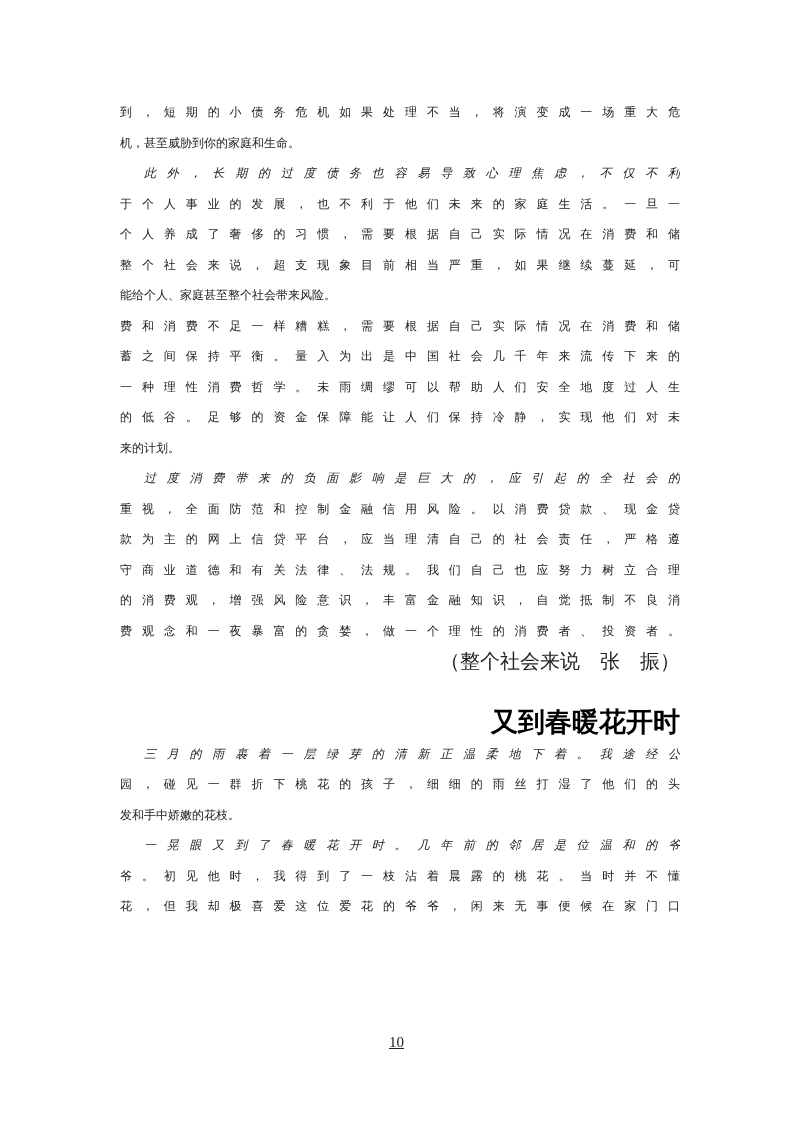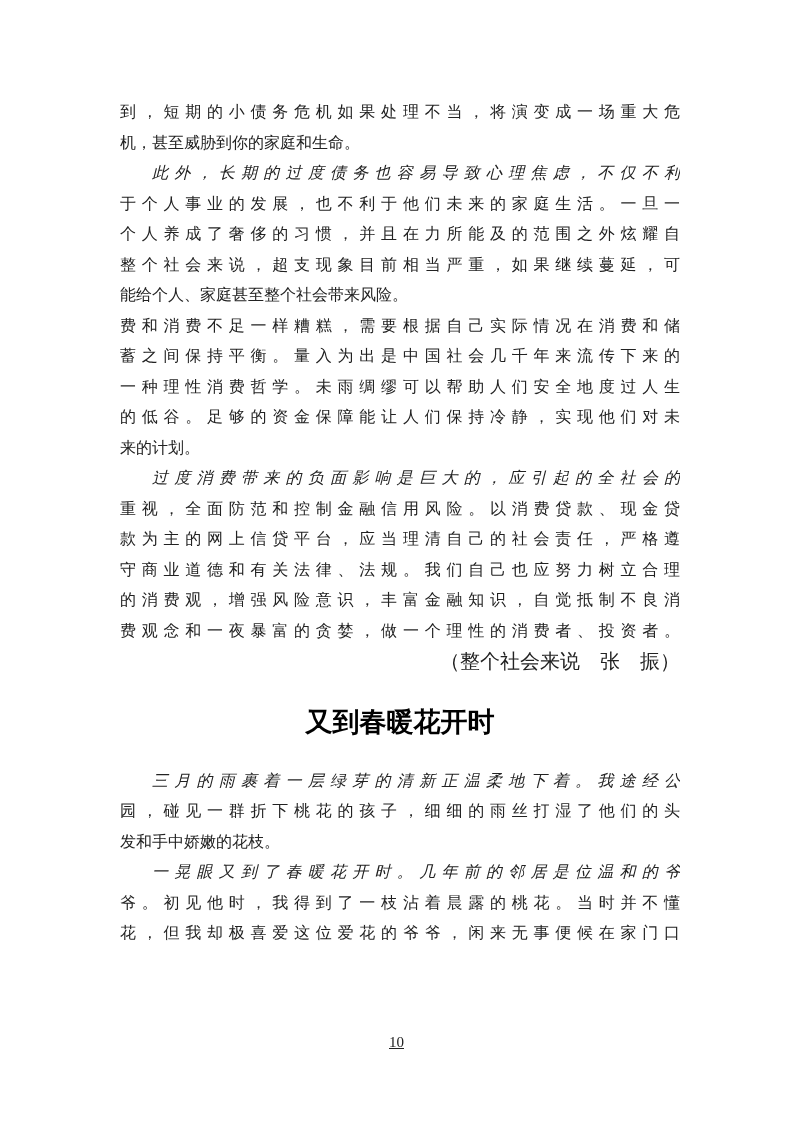--- a/index.html
+++ b/index.html
@@ -17,44 +17,43 @@
     color: #222222;
   }
   .content {
     position: absolute;
     left: 120px;
     top: 97px;
     width: 560px;
   }
   .para { margin: 0; padding: 0; }
   .line {
-    font-size: 16px;
+    font-size: 12px;
     line-height: 30.5px;
     height: 30.5px;
     text-align: justify;
     text-align-last: justify;
     overflow: hidden;
   }
   .line.indent { text-indent: 2em; font-style: italic; }
   .line.short { text-align-last: left; }
   .byline {
     font-size: 20px;
     line-height: 30.5px;
     height: 30.5px;
     text-align: right;
   }
   .heading {
     font-family: "Liberation Sans", "DejaVu Sans", sans-serif;
     font-weight: bold;
     color: #000000;
     font-size: 27px;
     line-height: 34px;
-    text-align: center;
+    text-align: right;
     margin-top: 28px;
-    margin-bottom: 27px;
   }
   .page-number {
     position: absolute;
     top: 1032px;
     left: 0;
     width: 100%;
     text-align: center;
     font-size: 15px;
     line-height: 20px;
     color: #222222;
@@ -68,21 +67,21 @@
 <div class="page">
   <div class="content">
     <div id="article1-paras">
         <div class="para">
           <div class="line">到，短期的小债务危机如果处理不当，将演变成一场重大危</div>
           <div class="line short">机，甚至威胁到你的家庭和生命。</div>
         </div>
         <div class="para">
           <div class="line indent">此外，长期的过度债务也容易导致心理焦虑，不仅不利</div>
           <div class="line">于个人事业的发展，也不利于他们未来的家庭生活。一旦一</div>
-          <div class="line">个人养成了奢侈的习惯，并且在力所能及的范围之外炫耀自</div>
+          <div class="line">个人养成了奢侈的习惯，需要根据自己实际情况在消费和储</div>
           <div class="line">整个社会来说，超支现象目前相当严重，如果继续蔓延，可</div>
           <div class="line short">能给个人、家庭甚至整个社会带来风险。</div>
         </div>
         <div class="para">
           <div class="line">费和消费不足一样糟糕，需要根据自己实际情况在消费和储</div>
           <div class="line">蓄之间保持平衡。量入为出是中国社会几千年来流传下来的</div>
           <div class="line">一种理性消费哲学。未雨绸缪可以帮助人们安全地度过人生</div>
           <div class="line">的低谷。足够的资金保障能让人们保持冷静，实现他们对未</div>
           <div class="line short">来的计划。</div>
         </div>

